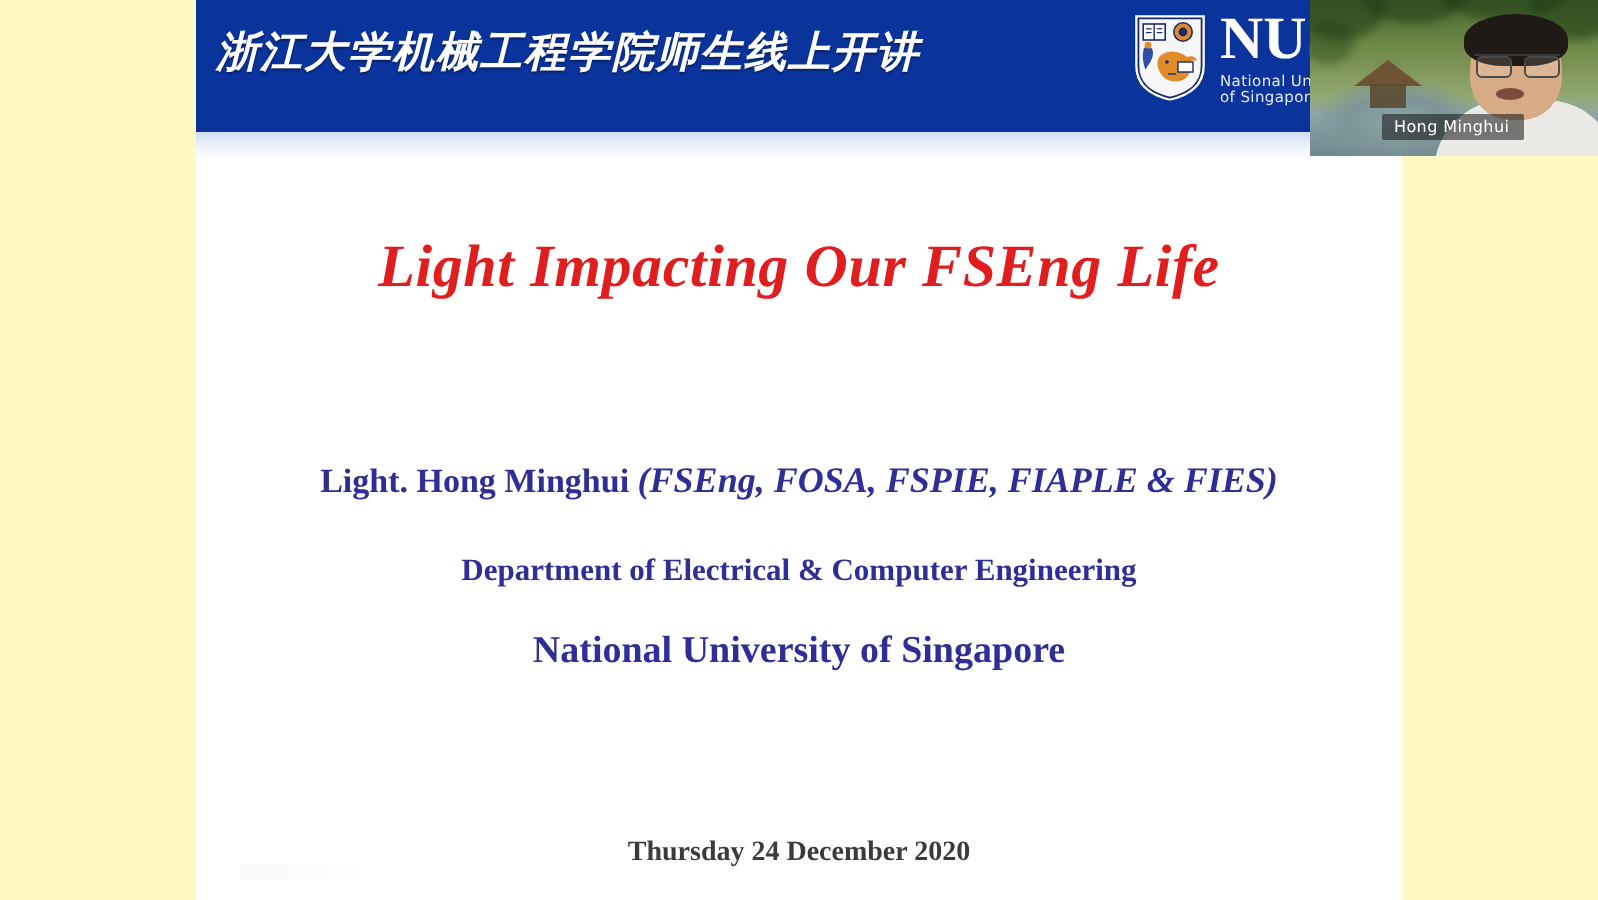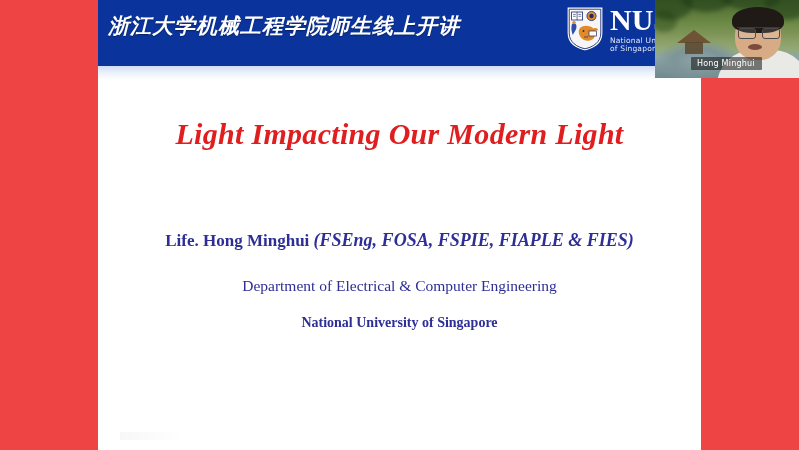--- a/index.html
+++ b/index.html
@@ -11,21 +11,21 @@
     width: 799px;
     height: 450px;
     overflow: hidden;
     font-family: "Liberation Serif", serif;
   }
 
   #screen {
     position: relative;
     width: 799px;
     height: 450px;
-    background: #ef4444;
+    background: #fef9c3;
   }
 
   
   #slide {
     position: absolute;
     left: 98px;
     top: 0px;
     width: 603px;
     height: 450px;
     background: #ffffff;
@@ -122,28 +122,28 @@
     font-style: italic;
     font-size: 18px;
     font-weight: bold;
     color: #2e2e96;
   }
 
   #dept-line {
     top: 277px;
     font-family: "Liberation Serif", serif;
     font-size: 15.5px;
-    font-weight: normal;
+    font-weight: bold;
     color: #2e2e96;
   }
 
   #univ-line {
     top: 315px;
     font-family: "Liberation Serif", serif;
-    font-size: 14px;
+    font-size: 19px;
     font-weight: bold;
     color: #2e2e96;
   }
 
   #date-line {
     top: 419px;
     font-family: "Liberation Serif", serif;
     font-size: 14px;
     font-weight: bold;
     color: #3b3b3b;
@@ -332,30 +332,31 @@
         <div id="nus-wordmark">
           <div id="nus-letters">NUS</div>
           <div id="nus-sub1">National University</div>
           <div id="nus-sub2">of Singapore</div>
         </div>
       </div>
     </div>
 
     <div id="banner-glow"></div>
 
-    <div class="slide-line" id="slide-title">Light Impacting Our Modern Light</div>
+    <div class="slide-line" id="slide-title">Light Impacting Our FSEng Life</div>
 
     <div class="slide-line" id="speaker-line">
-      <span>Life. Hong Minghui </span><span id="speaker-fellowships">(FSEng, FOSA, FSPIE, FIAPLE &amp; FIES)</span>
+      <span>Light. Hong Minghui </span><span id="speaker-fellowships">(FSEng, FOSA, FSPIE, FIAPLE &amp; FIES)</span>
     </div>
 
     <div class="slide-line" id="dept-line">Department of Electrical &amp; Computer Engineering</div>
 
     <div class="slide-line" id="univ-line">National University of Singapore</div>
 
+    <div class="slide-line" id="date-line">Thursday 24 December 2020</div>
 
     <div id="faint-mark"></div>
   </div>
 
   <div id="webcam">
     <div id="cam-bg"></div>
 
     <div class="foliage" style="left:-8px;  top:-14px; width:46px; height:34px;"></div>
     <div class="foliage" style="left:26px;  top:-18px; width:52px; height:30px;"></div>
     <div class="foliage" style="left:66px;  top:-16px; width:60px; height:26px;"></div>

